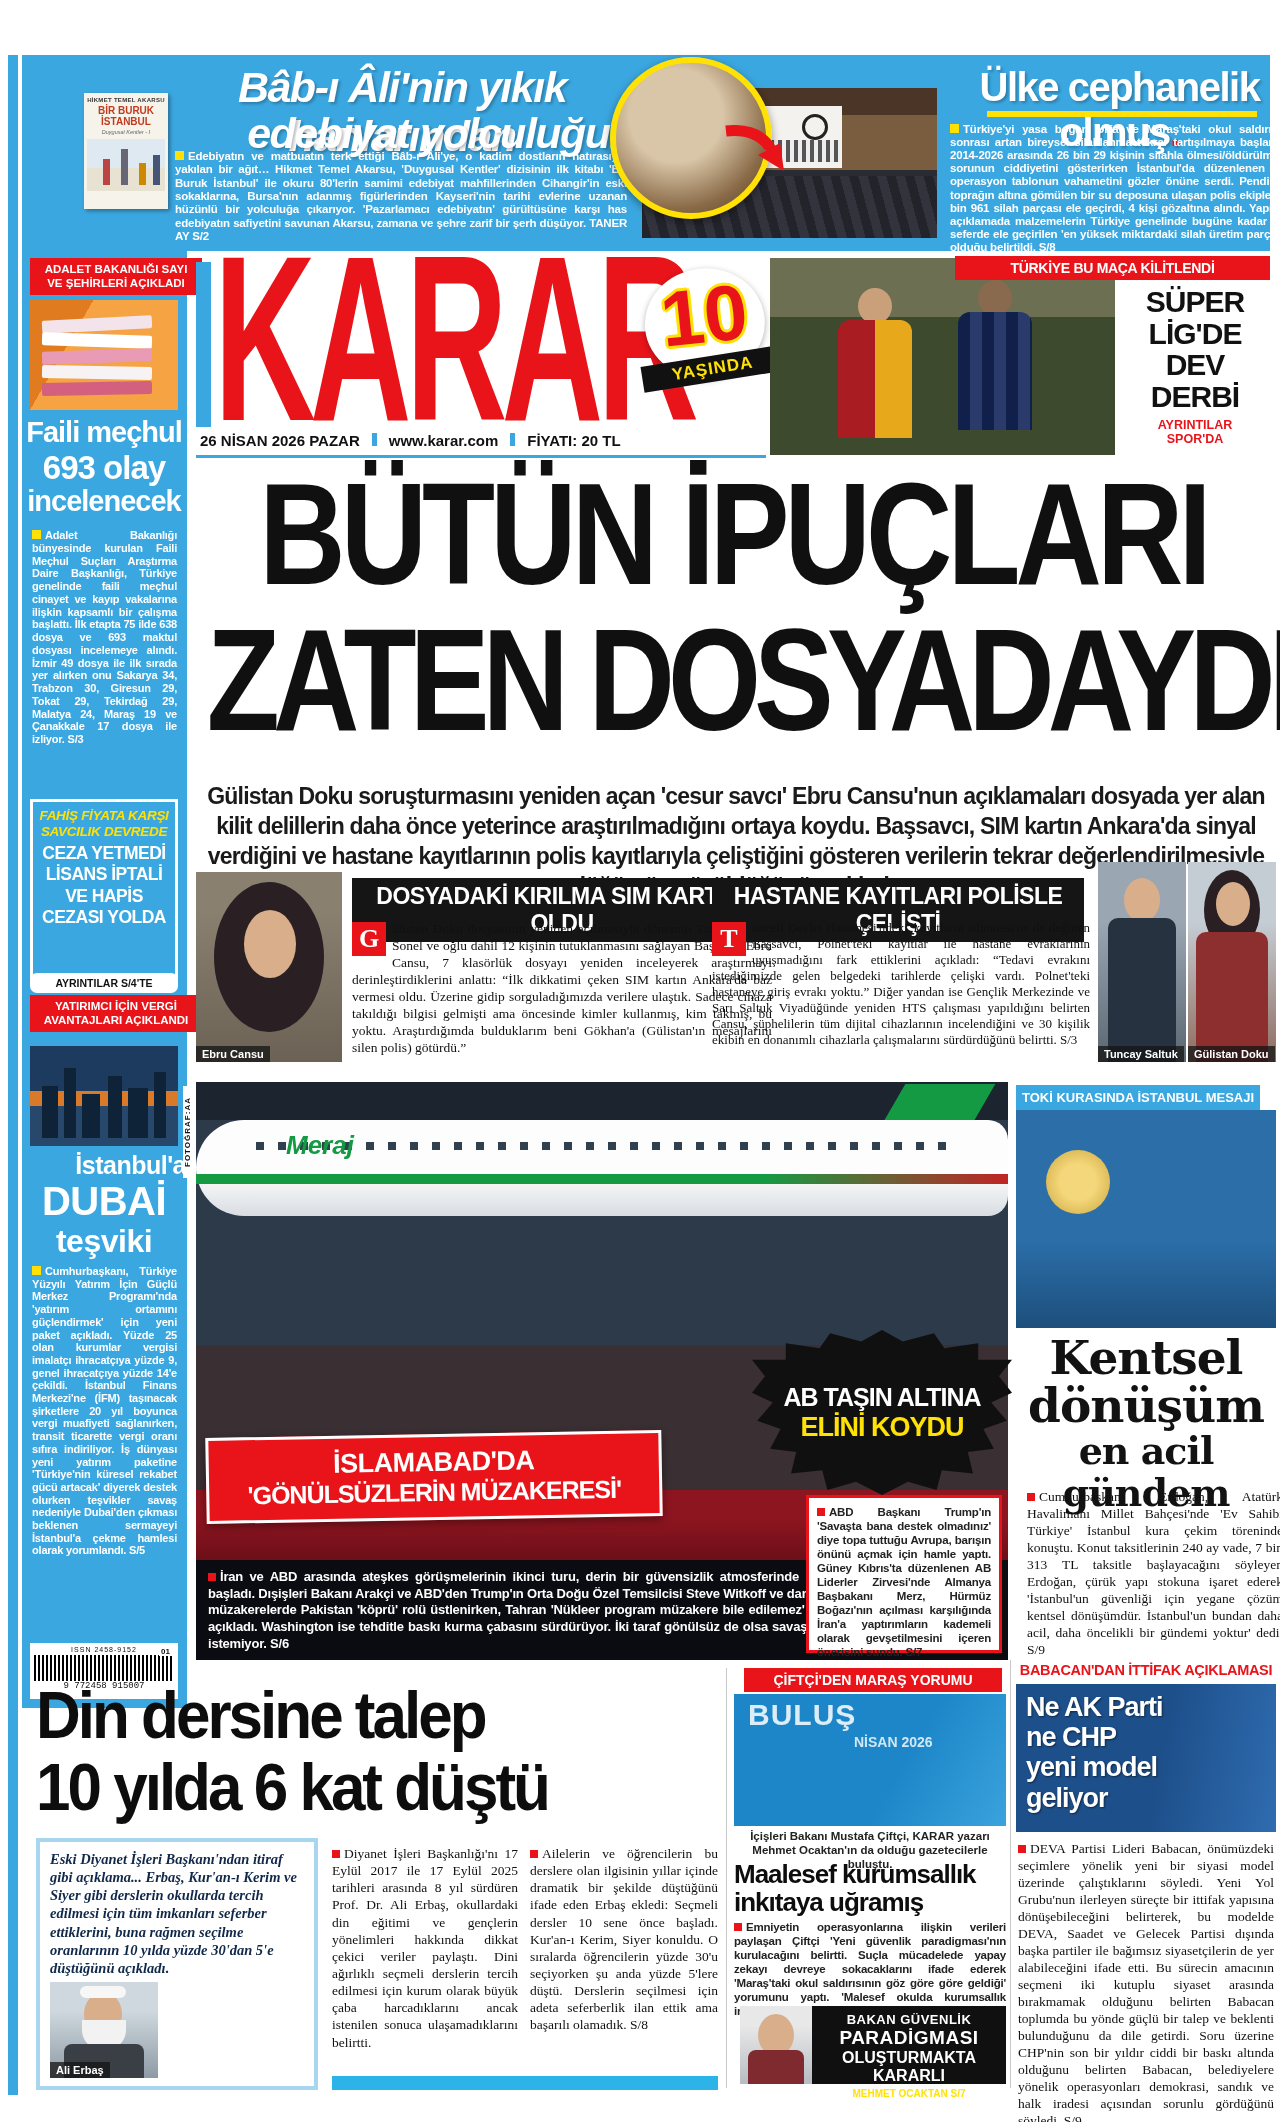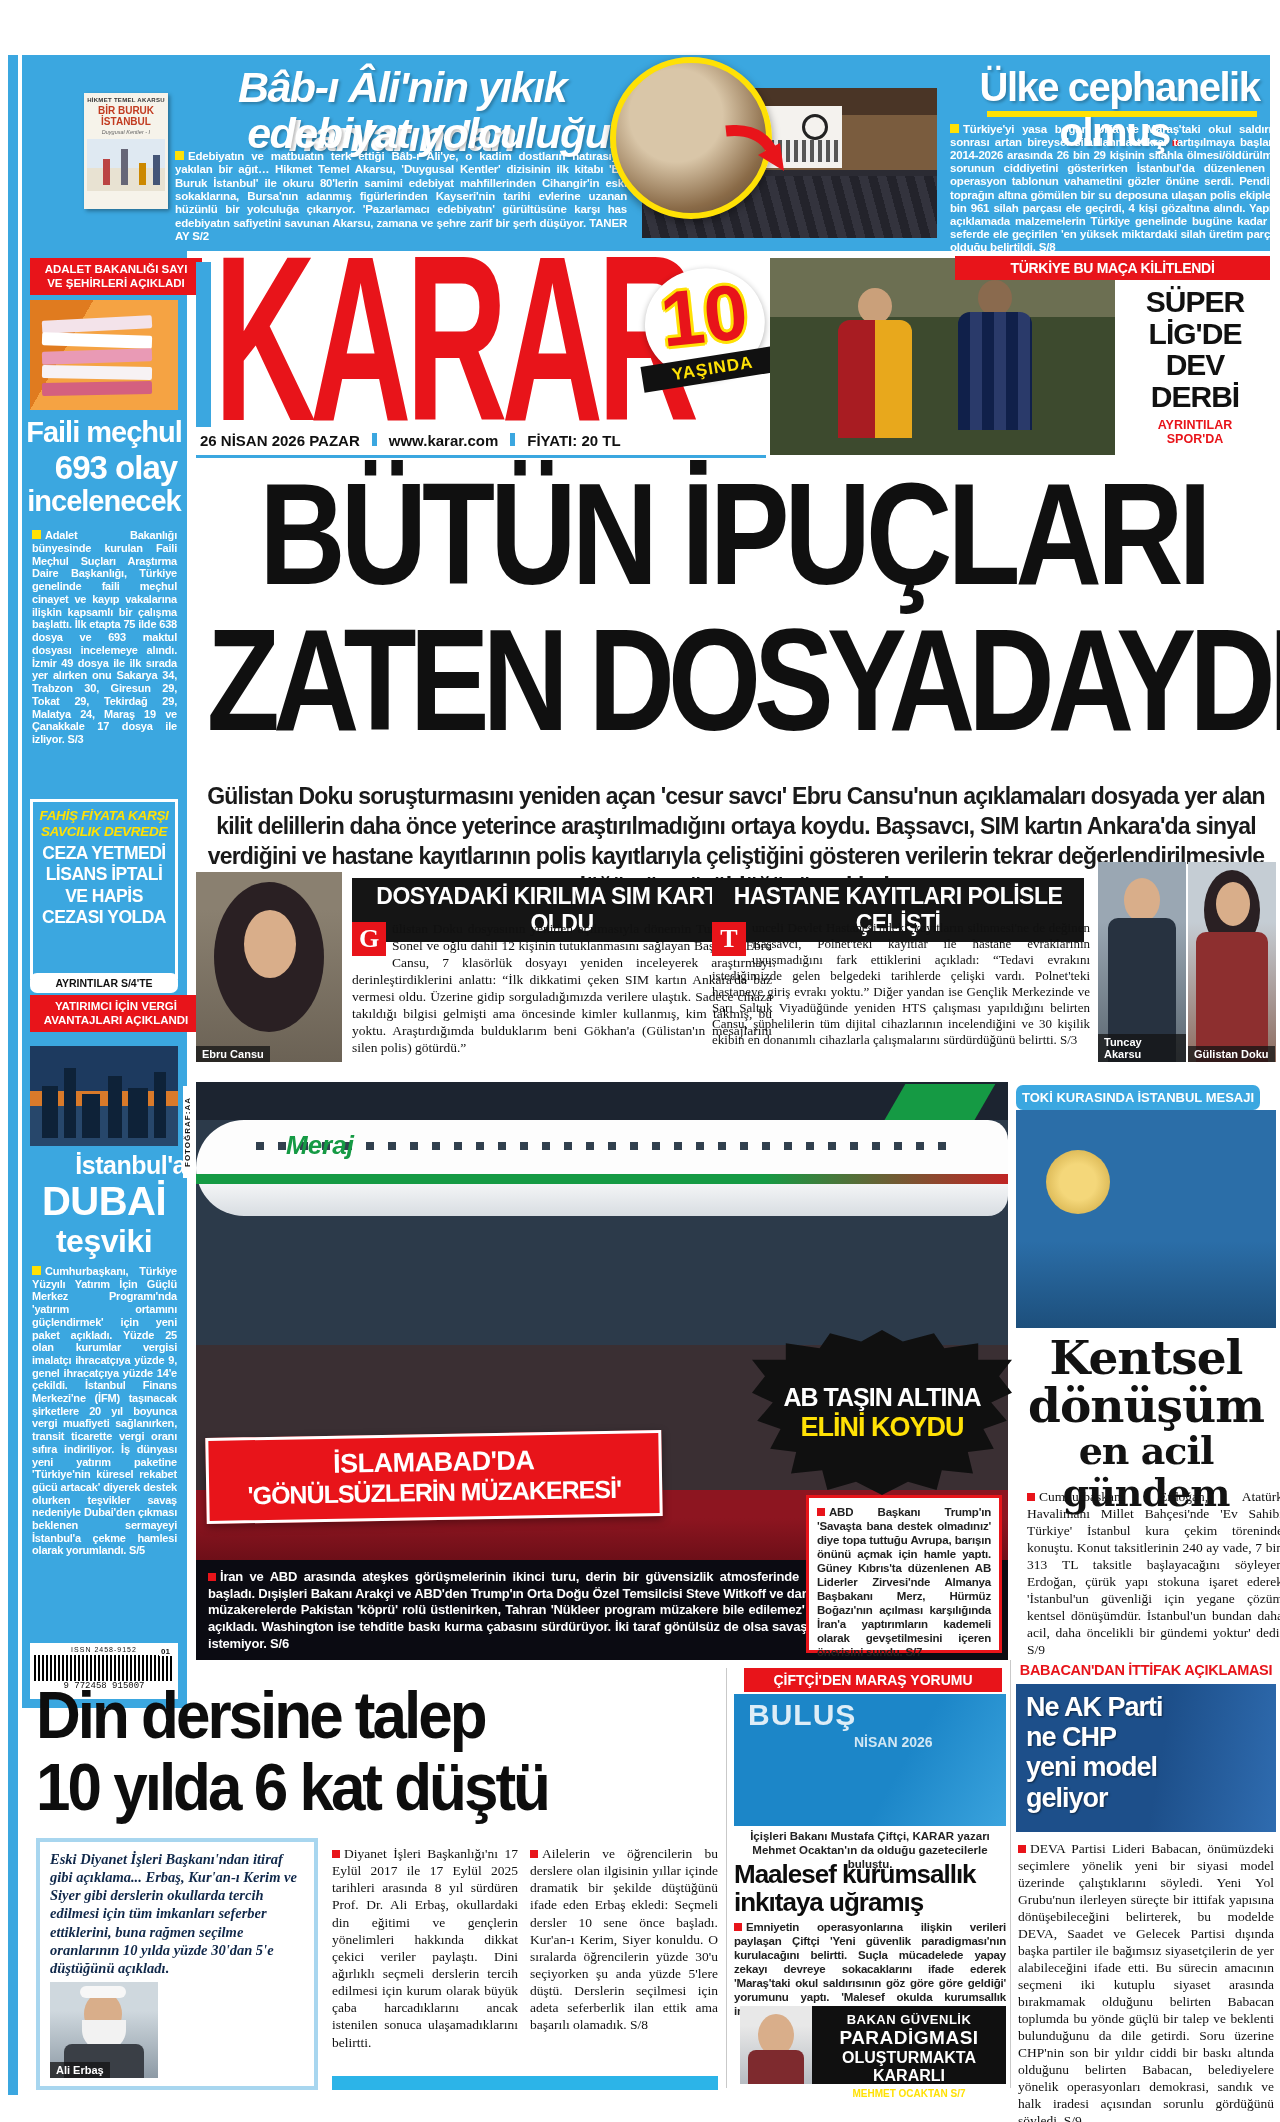--- a/index.html
+++ b/index.html
@@ -36,21 +36,21 @@
   #banner-hr .red-dot{color:#e8141a;}
   #banner-underline{left:965px;top:56px;width:270px;height:6px;background:#ffe105;}
   #banner-body-r{left:928px;top:68px;width:338px;font-size:11.5px;line-height:1.14;color:#fff;font-weight:bold;letter-spacing:-.2px;}
 
   
   #rail{left:22px;top:251px;width:165px;height:1457px;background:#3ba7e0;}
   .rail-kicker{left:8px;width:148px;background:#e8141a;color:#fff;font-weight:bold;font-size:11.5px;line-height:1.25;text-align:center;padding:4px 12px;}
   #files-photo{left:8px;top:49px;width:148px;height:110px;background:linear-gradient(120deg,#e07b1f 0 30%,#f5a343 30% 100%);overflow:hidden;}
   #files-photo div{position:absolute;left:12px;height:13px;width:110px;border-radius:2px;}
   #rail-h1a{left:0;top:165px;width:164px;text-align:center;font-size:29px;font-weight:bold;color:#fff;letter-spacing:-1px;}
-  #rail-h1b{left:12px;top:198px;width:164px;text-align:center;font-size:33px;font-weight:bold;color:#fff;letter-spacing:-1px;}
+  #rail-h1b{left:0;top:198px;width:164px;text-align:center;font-size:33px;font-weight:bold;color:#fff;letter-spacing:-1px;}
   #rail-h1c{left:0;top:234px;width:164px;text-align:center;font-size:29px;font-weight:bold;color:#fff;letter-spacing:-1px;}
   #rail-b1{left:10px;top:278px;width:145px;font-size:11px;line-height:1.16;color:#fff;font-weight:bold;letter-spacing:-.2px;}
   #promo-box{left:8px;top:548px;width:142px;height:162px;border:3px solid #fff;padding:6px 0;text-align:center;}
   #promo-box .y{color:#ffe105;font-style:italic;font-weight:bold;font-size:13.5px;line-height:1.15;letter-spacing:-.3px;}
   #promo-box .w{color:#fff;font-weight:bold;font-size:17.5px;line-height:1.22;letter-spacing:-.5px;margin-top:4px;}
   #promo-foot{left:8px;top:722px;width:148px;background:#fff;color:#111;font-weight:bold;font-size;10px;font-size:10.5px;text-align:center;padding:4px 0;border-radius:7px;}
   #city-photo{left:8px;top:795px;width:148px;height:100px;background:linear-gradient(180deg,#1d3a5f 0 45%,#d97a2a 45% 60%,#27476b 60% 100%);overflow:hidden;}
   #city-photo div{position:absolute;bottom:8px;background:#0e2238;}
   #rail-h2a{left:0;top:900px;width:164px;text-align:right;font-size:25px;font-weight:bold;color:#fff;letter-spacing:-.5px;}
   #rail-h2b{left:0;top:928px;width:164px;text-align:center;font-size:40px;font-weight:bold;color:#fff;letter-spacing:-.5px;}
@@ -126,21 +126,21 @@
   
   #ab-burst{left:752px;top:1330px;width:260px;height:165px;background:#101010;
      clip-path:polygon(50% 0%,58% 7%,70% 2%,74% 11%,87% 8%,87% 18%,100% 18%,95% 28%,100% 38%,92% 44%,98% 55%,89% 60%,93% 72%,83% 74%,85% 87%,73% 85%,71% 97%,60% 92%,50% 100%,40% 92%,29% 97%,27% 85%,15% 87%,17% 74%,7% 72%,11% 60%,2% 55%,8% 44%,0% 38%,5% 28%,0% 18%,13% 18%,13% 8%,26% 11%,30% 2%,42% 7%);
      display:flex;flex-direction:column;justify-content:center;align-items:center;}
   #ab-burst .w1{color:#fff;font-weight:bold;font-size:25px;letter-spacing:-1px;}
   #ab-burst .w2{color:#ffe105;font-weight:bold;font-size:27px;letter-spacing:-1px;}
   #ab-body{left:806px;top:1495px;width:196px;height:158px;background:#fff;border:3px solid #e8141a;padding:7px 8px;box-sizing:border-box;}
   #ab-body p{margin:0;font-size:11.5px;line-height:1.22;font-weight:bold;color:#222;letter-spacing:-.2px;text-align:justify;}
 
   
-  #toki-kicker{left:1016px;top:1085px;width:244px;background:#3ba7e0;color:#fff;font-weight:bold;font-size:13px;text-align:center;padding:5px 0;border-radius:7px;}
+  #toki-kicker{left:1016px;top:1085px;width:244px;background:#3ba7e0;color:#fff;font-weight:bold;font-size:13px;text-align:center;padding:5px 0;}
   #toki-photo{left:1016px;top:1110px;width:260px;height:218px;background:linear-gradient(180deg,#2b6ea8 0 60%,#1d4f7c 100%);overflow:hidden;}
   #toki-photo .seal{position:absolute;left:30px;top:40px;width:64px;height:64px;border-radius:50%;background:radial-gradient(circle,#f4d77a 0 40%,#caa33c 100%);}
   #toki-h{left:1016px;top:1334px;width:260px;text-align:center;font-family:"DejaVu Serif",serif;font-weight:bold;color:#121212;}
   #toki-h .a{font-size:47px;line-height:1.02;letter-spacing:-1px;}
   #toki-h .b{font-size:38px;line-height:1.1;letter-spacing:-1px;}
   #toki-body{left:1018px;top:1488px;width:256px;font-family:"Liberation Serif",serif;font-size:13.5px;line-height:1.26;color:#111;margin-left:9px;}
   #babacan-kicker{left:1016px;top:1662px;width:260px;text-align:center;color:#e8141a;font-weight:bold;font-size:14.5px;letter-spacing:-.3px;}
   #babacan-photo{left:1016px;top:1684px;width:260px;height:148px;background:linear-gradient(100deg,#1d4f8a 0 55%,#2f6cb0 100%);overflow:hidden;}
   #babacan-photo .h1{position:absolute;left:10px;top:8px;color:#fff;font-weight:bold;font-size:27px;line-height:1.12;letter-spacing:-1px;text-shadow:1px 1px 2px rgba(0,0,0,.5);}
   #babacan-body{left:1018px;top:1840px;width:256px;font-family:"Liberation Serif",serif;font-size:13.5px;line-height:1.26;color:#111;}
@@ -308,21 +308,21 @@
   <div class="abs jt" id="col1-body">
     <span class="dropcap">G</span><span>ülistan Doku dosyasının yeniden açılmasıyla dönemin Tunceli Valisi Sonel ve oğlu dahil 12 kişinin tutuklanmasını sağlayan Başsavcı Ebru Cansu, 7 klasörlük dosyayı yeniden inceleyerek araştırmayı derinleştirdiklerini anlattı: “İlk dikkatimi çeken SIM kartın Ankara'da baz vermesi oldu. Üzerine gidip sorguladığımızda verilere ulaştık. Sadece cihaza takıldığı bilgisi gelmişti ama öncesinde kimler kullanmış, kim takmış, bu yoktu. Araştırdığımda bulduklarım beni Gökhan'a (Gülistan'ın mesajlarını silen polis) götürdü.”</span>
   </div>
   <div class="abs colbar" id="col2-bar">HASTANE KAYITLARI POLİSLE ÇELİŞTİ</div>
   <div class="abs jt" id="col2-body">
     <span class="dropcap">T</span><span>unceli Devlet Hastanesi'ndeki 'kayıtların silinmesi'ne de değinen Başsavcı, Polnet'teki kayıtlar ile hastane evraklarının uyuşmadığını fark ettiklerini açıkladı: “Tedavi evrakını istediğimizde gelen belgedeki tarihlerde çelişki vardı. Polnet'teki hastaneye giriş evrakı yoktu.” Diğer yandan ise Gençlik Merkezinde ve Sarı Saltuk Viyadüğünde yeniden HTS çalışması yapıldığını belirten Cansu, şüphelilerin tüm dijital cihazlarının incelendiğini ve 30 kişilik ekibin en donanımlı cihazlarla çalışmalarını sürdürdüğünü belirtti. S/3</span>
   </div>
   <div class="abs" id="sonel-photo">
     <div class="face" style="left:26px;top:16px;width:36px;height:44px;"></div>
     <div style="position:absolute;left:10px;top:56px;width:68px;height:144px;background:#273240;border-radius:10px 10px 0 0;"></div>
-    <div class="photo-cap">Tuncay Akarsu</div>
+    <div class="photo-cap">Tuncay Saltuk</div>
   </div>
   <div class="abs" id="doku-photo">
     <div class="hair" style="left:16px;top:8px;width:56px;height:80px;"></div>
     <div class="face" style="left:28px;top:20px;width:34px;height:44px;"></div>
     <div style="position:absolute;left:8px;top:70px;width:72px;height:130px;background:#8d2f2f;border-radius:10px 10px 0 0;"></div>
     <div class="photo-cap">Gülistan Doku</div>
   </div>
 
   <div class="abs" id="isl-credit">FOTOĞRAF:AA</div>
   <div class="abs" id="isl-photo">

